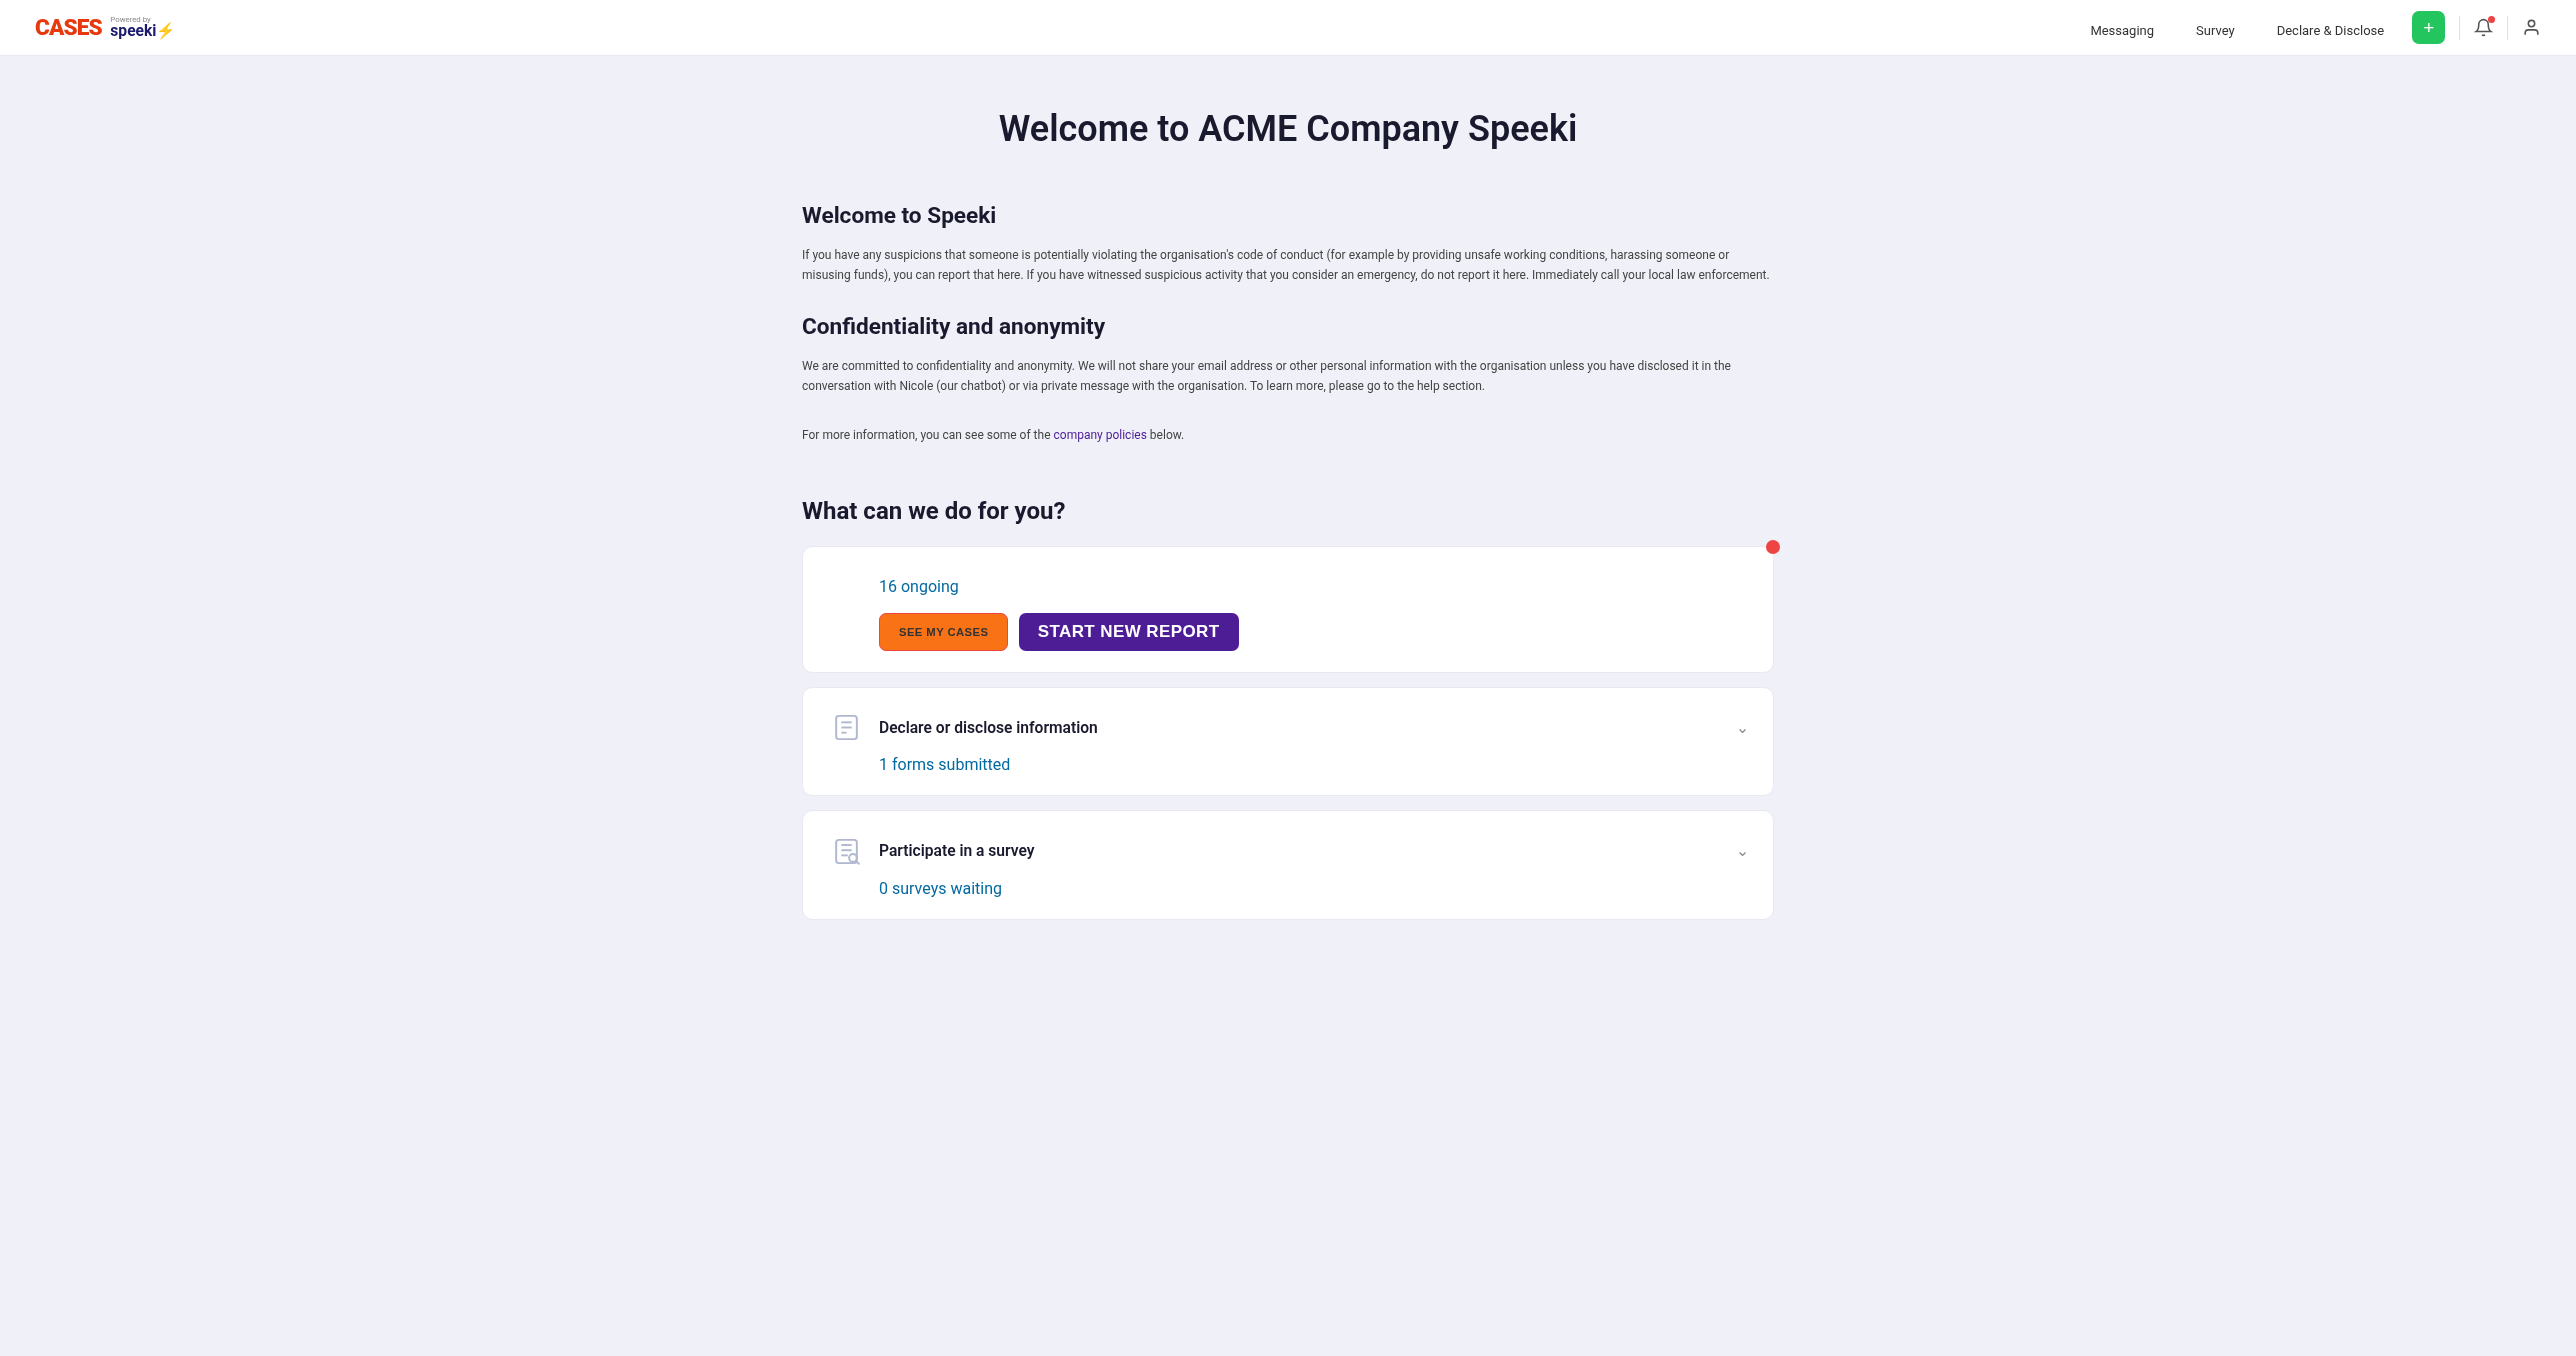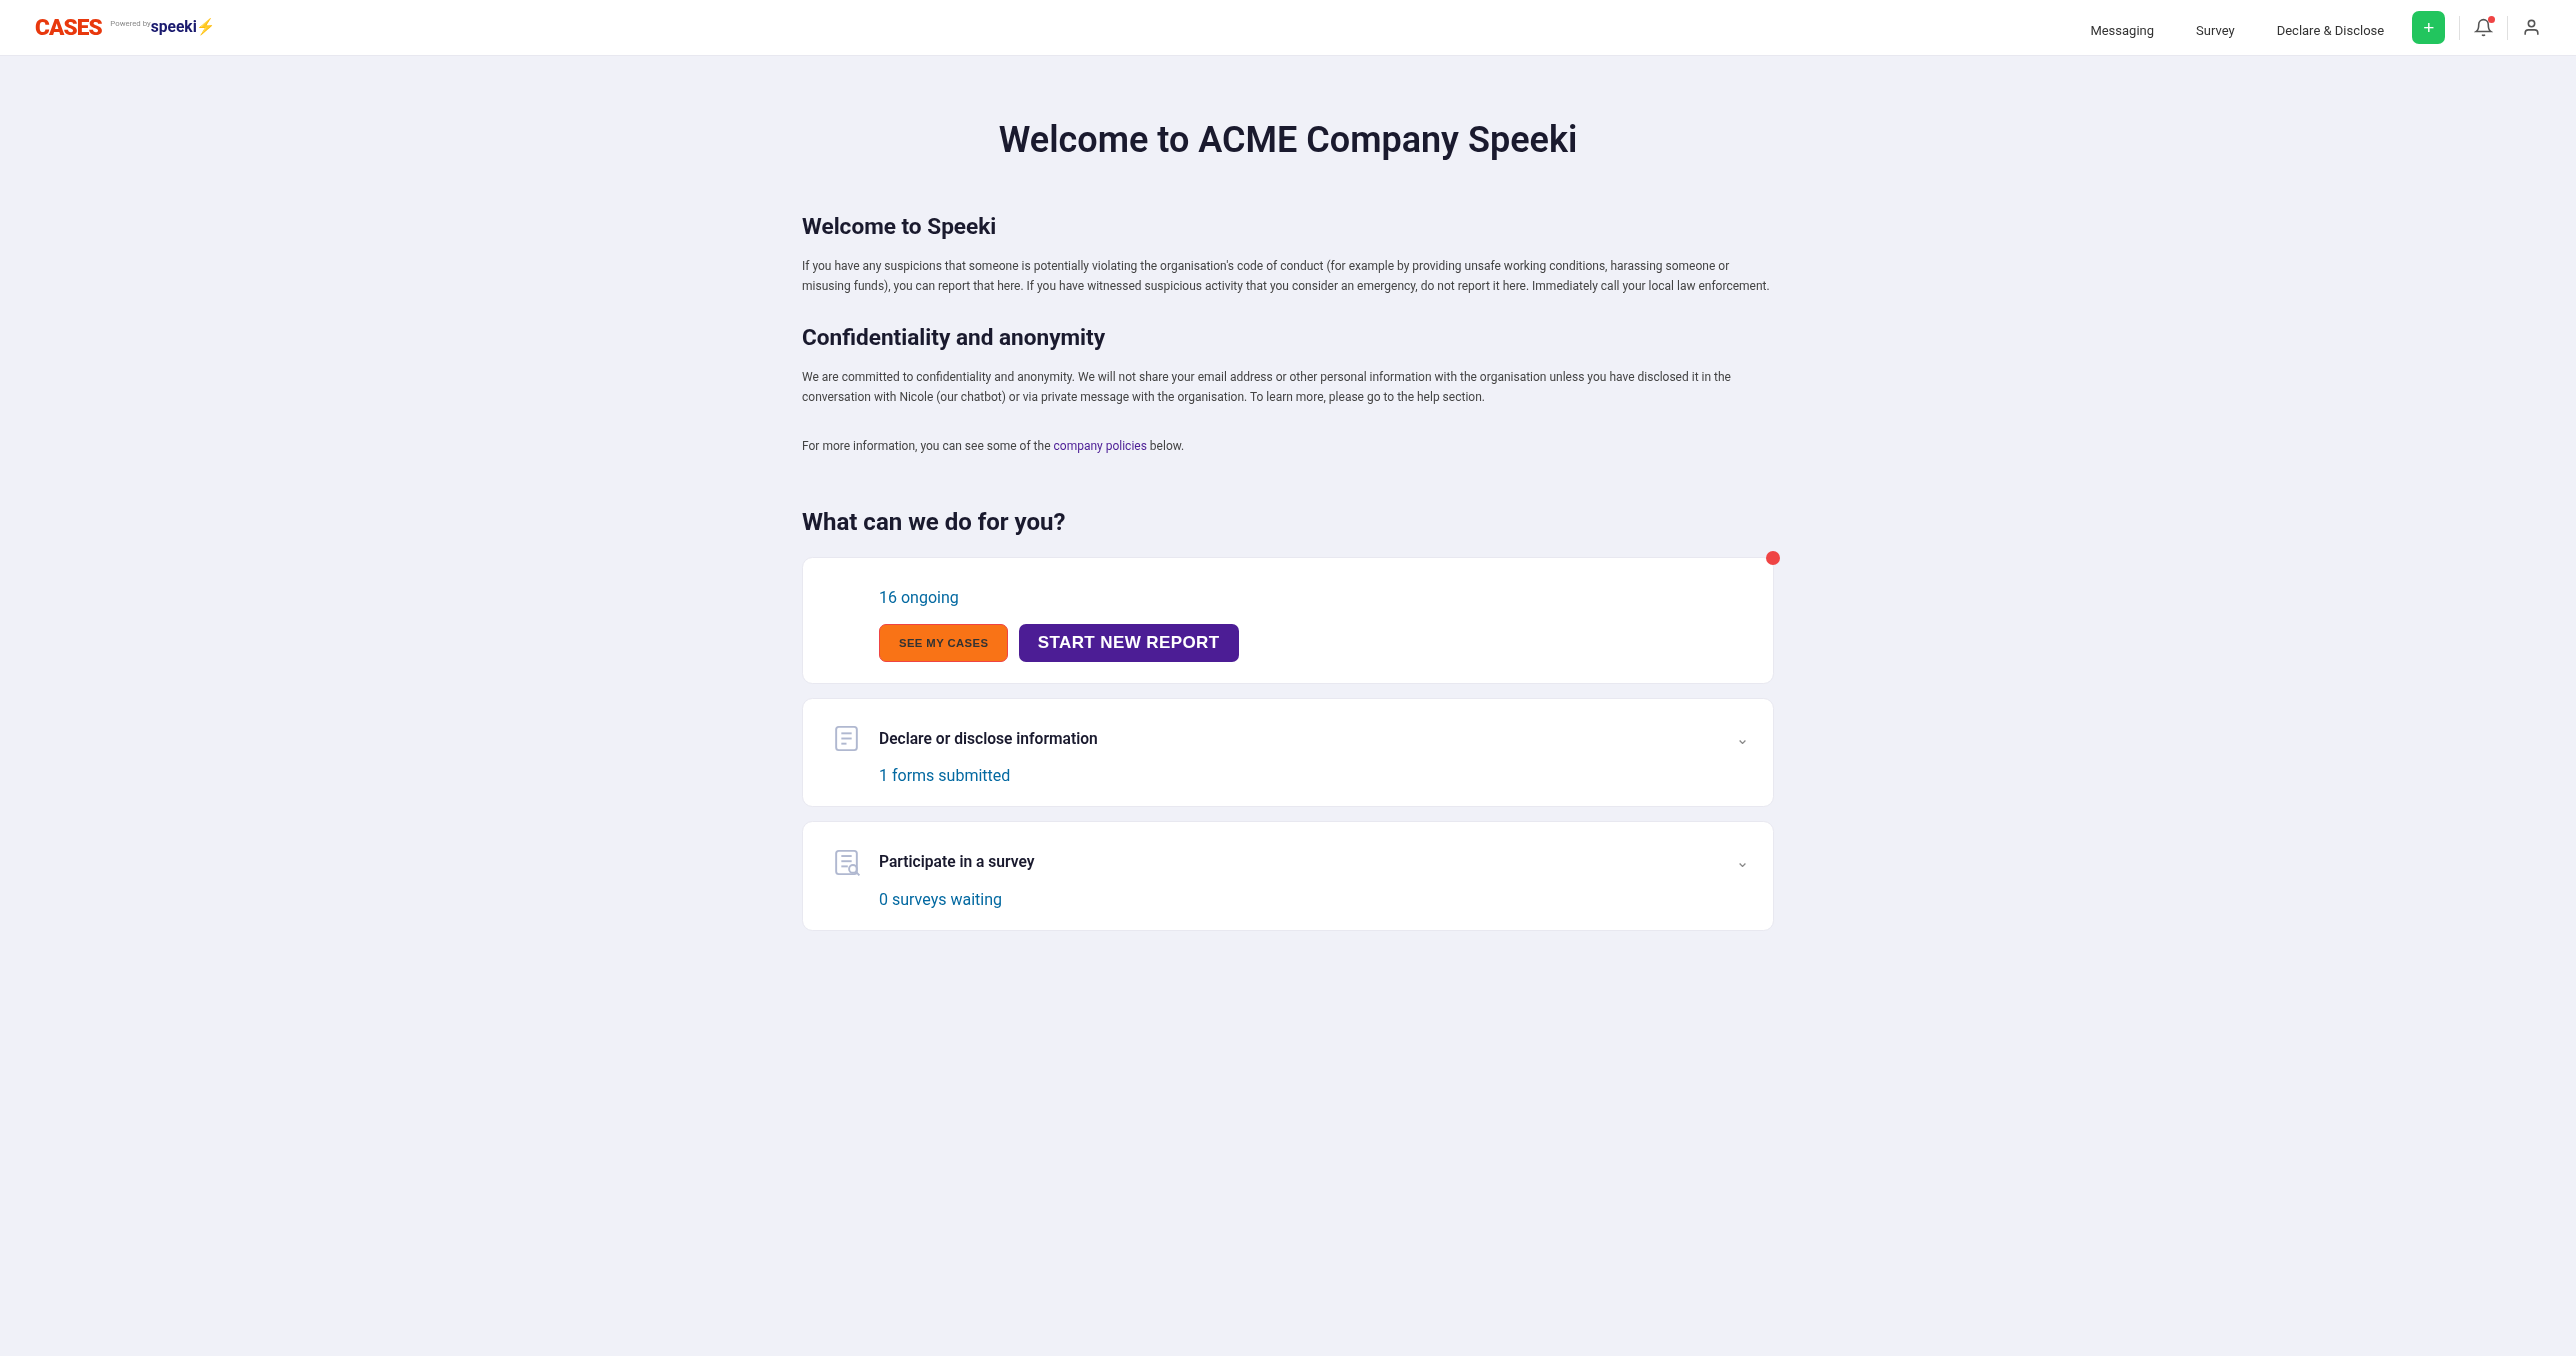--- a/index.html
+++ b/index.html
@@ -26,21 +26,21 @@
       gap: 8.7px;
     }
     .acme-logo {
       font-size: 22.6px;
       font-weight: 900;
       color: #e8380d;
       letter-spacing: -0.9px;
     }
     .powered-by {
       display: flex;
-      flex-direction: row;
+      flex-direction: column;
       align-items: flex-start;
     }
     .powered-by-label {
       font-size: 7.8px;
       color: #888;
       line-height: 1;
     }
     .speeki-logo {
       font-size: 15.6px;
       font-weight: 700;
@@ -105,21 +105,21 @@
       background: #ef4444;
       border-radius: 50%;
       position: absolute;
       top: -1.7px;
       right: -1.7px;
     }
 
     
     .main {
       max-width: 1042px;
-      margin: 11px auto;
+      margin: 0 auto;
       padding: 52px 35px 35px;
     }
 
     .page-title {
       text-align: center;
       font-size: 36px;
       font-weight: 600;
       color: #1a1a2e;
       margin-bottom: 52px;
     }

